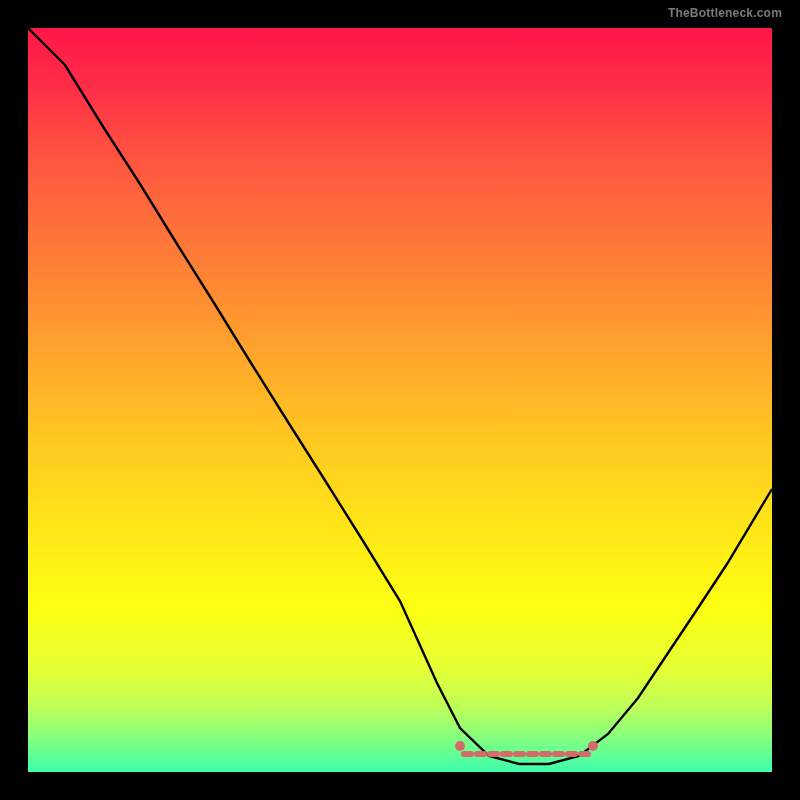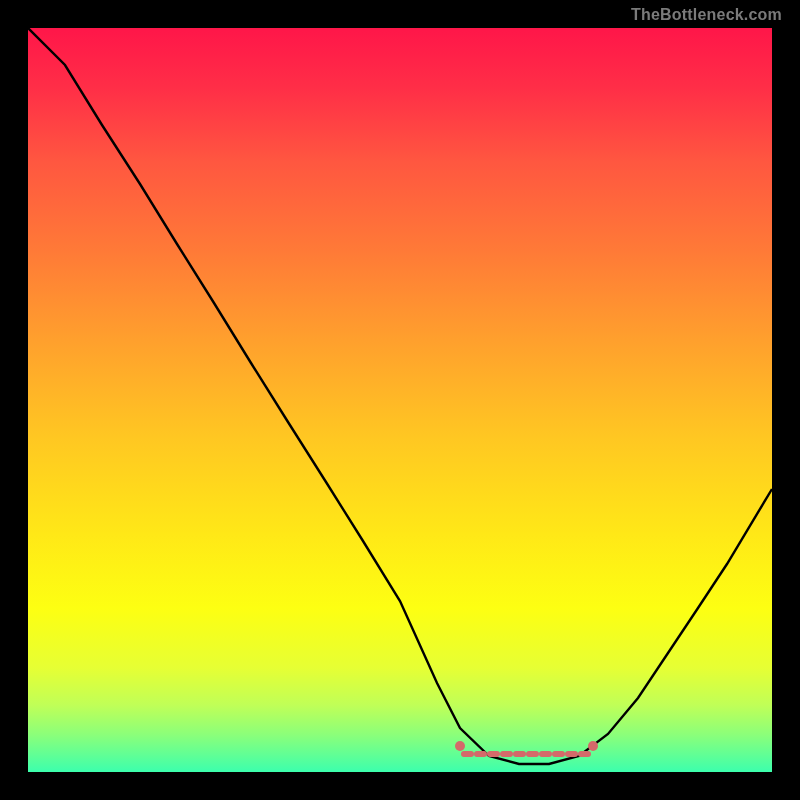--- a/index.html
+++ b/index.html
@@ -40,21 +40,21 @@
     position: absolute;
     inset: 0;
     width: 100%;
     height: 100%;
   }
   .watermark {
     position: absolute;
     top: 6px;
     right: 18px;
     font-family: Arial, Helvetica, sans-serif;
-    font-size: 16px;
+    font-size: 12px;
     font-weight: 600;
     color: #7a7a7a;
     letter-spacing: 0.2px;
     user-select: none;
   }
 </style>
 </head>
 <body>
 
 <div class="frame">

